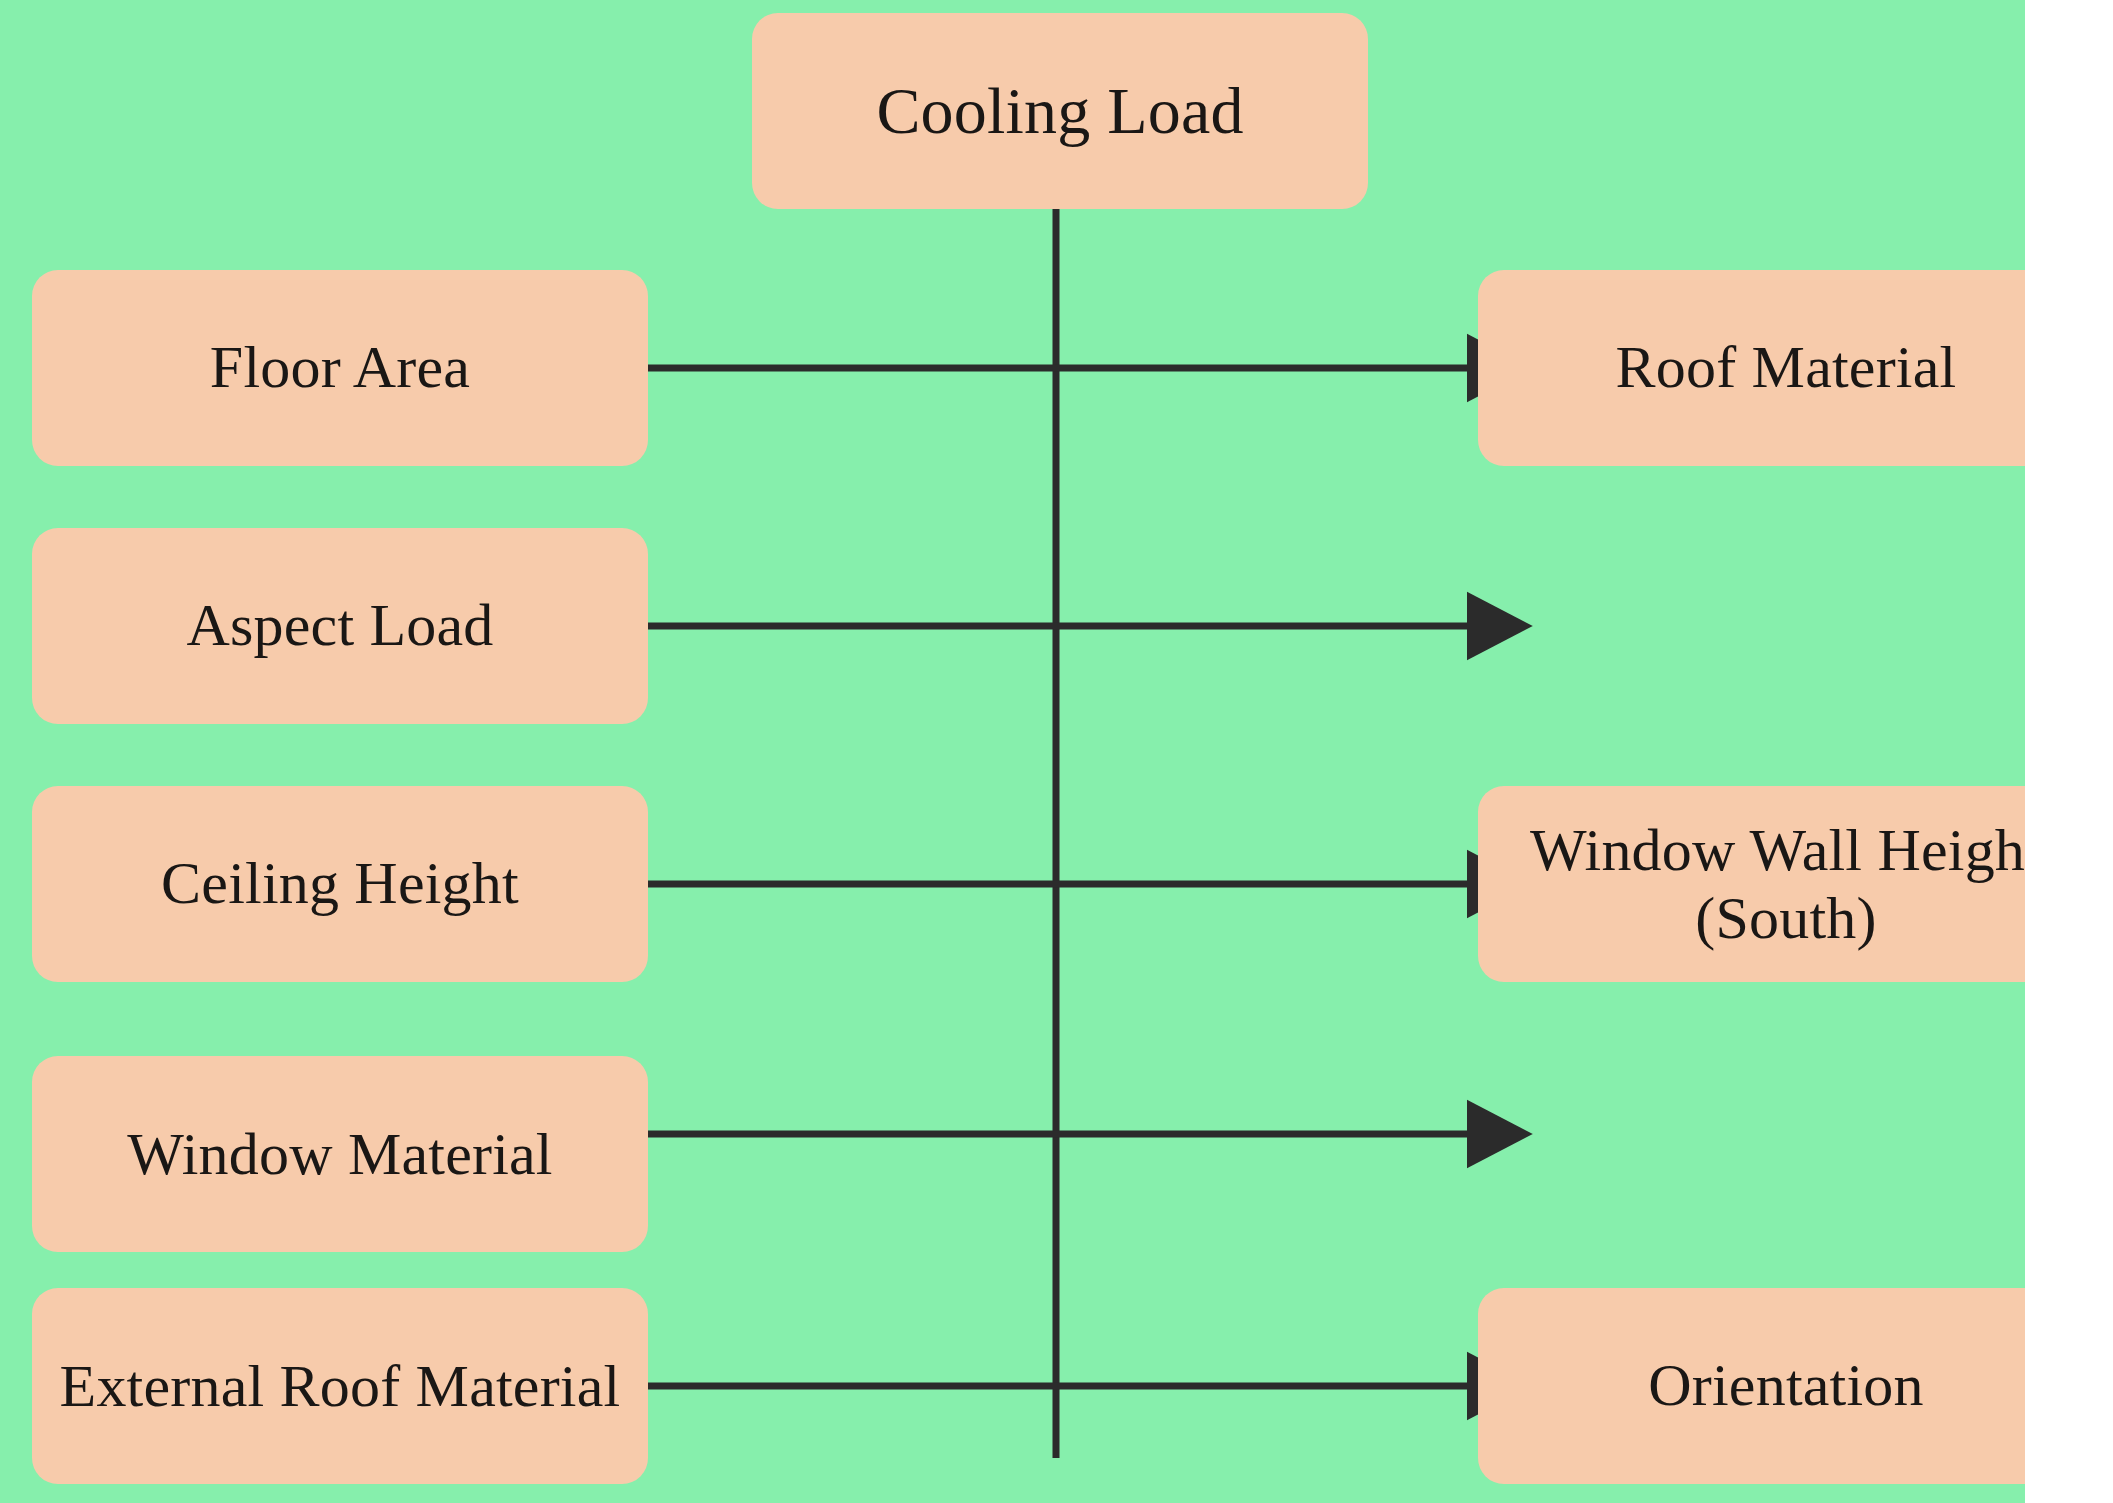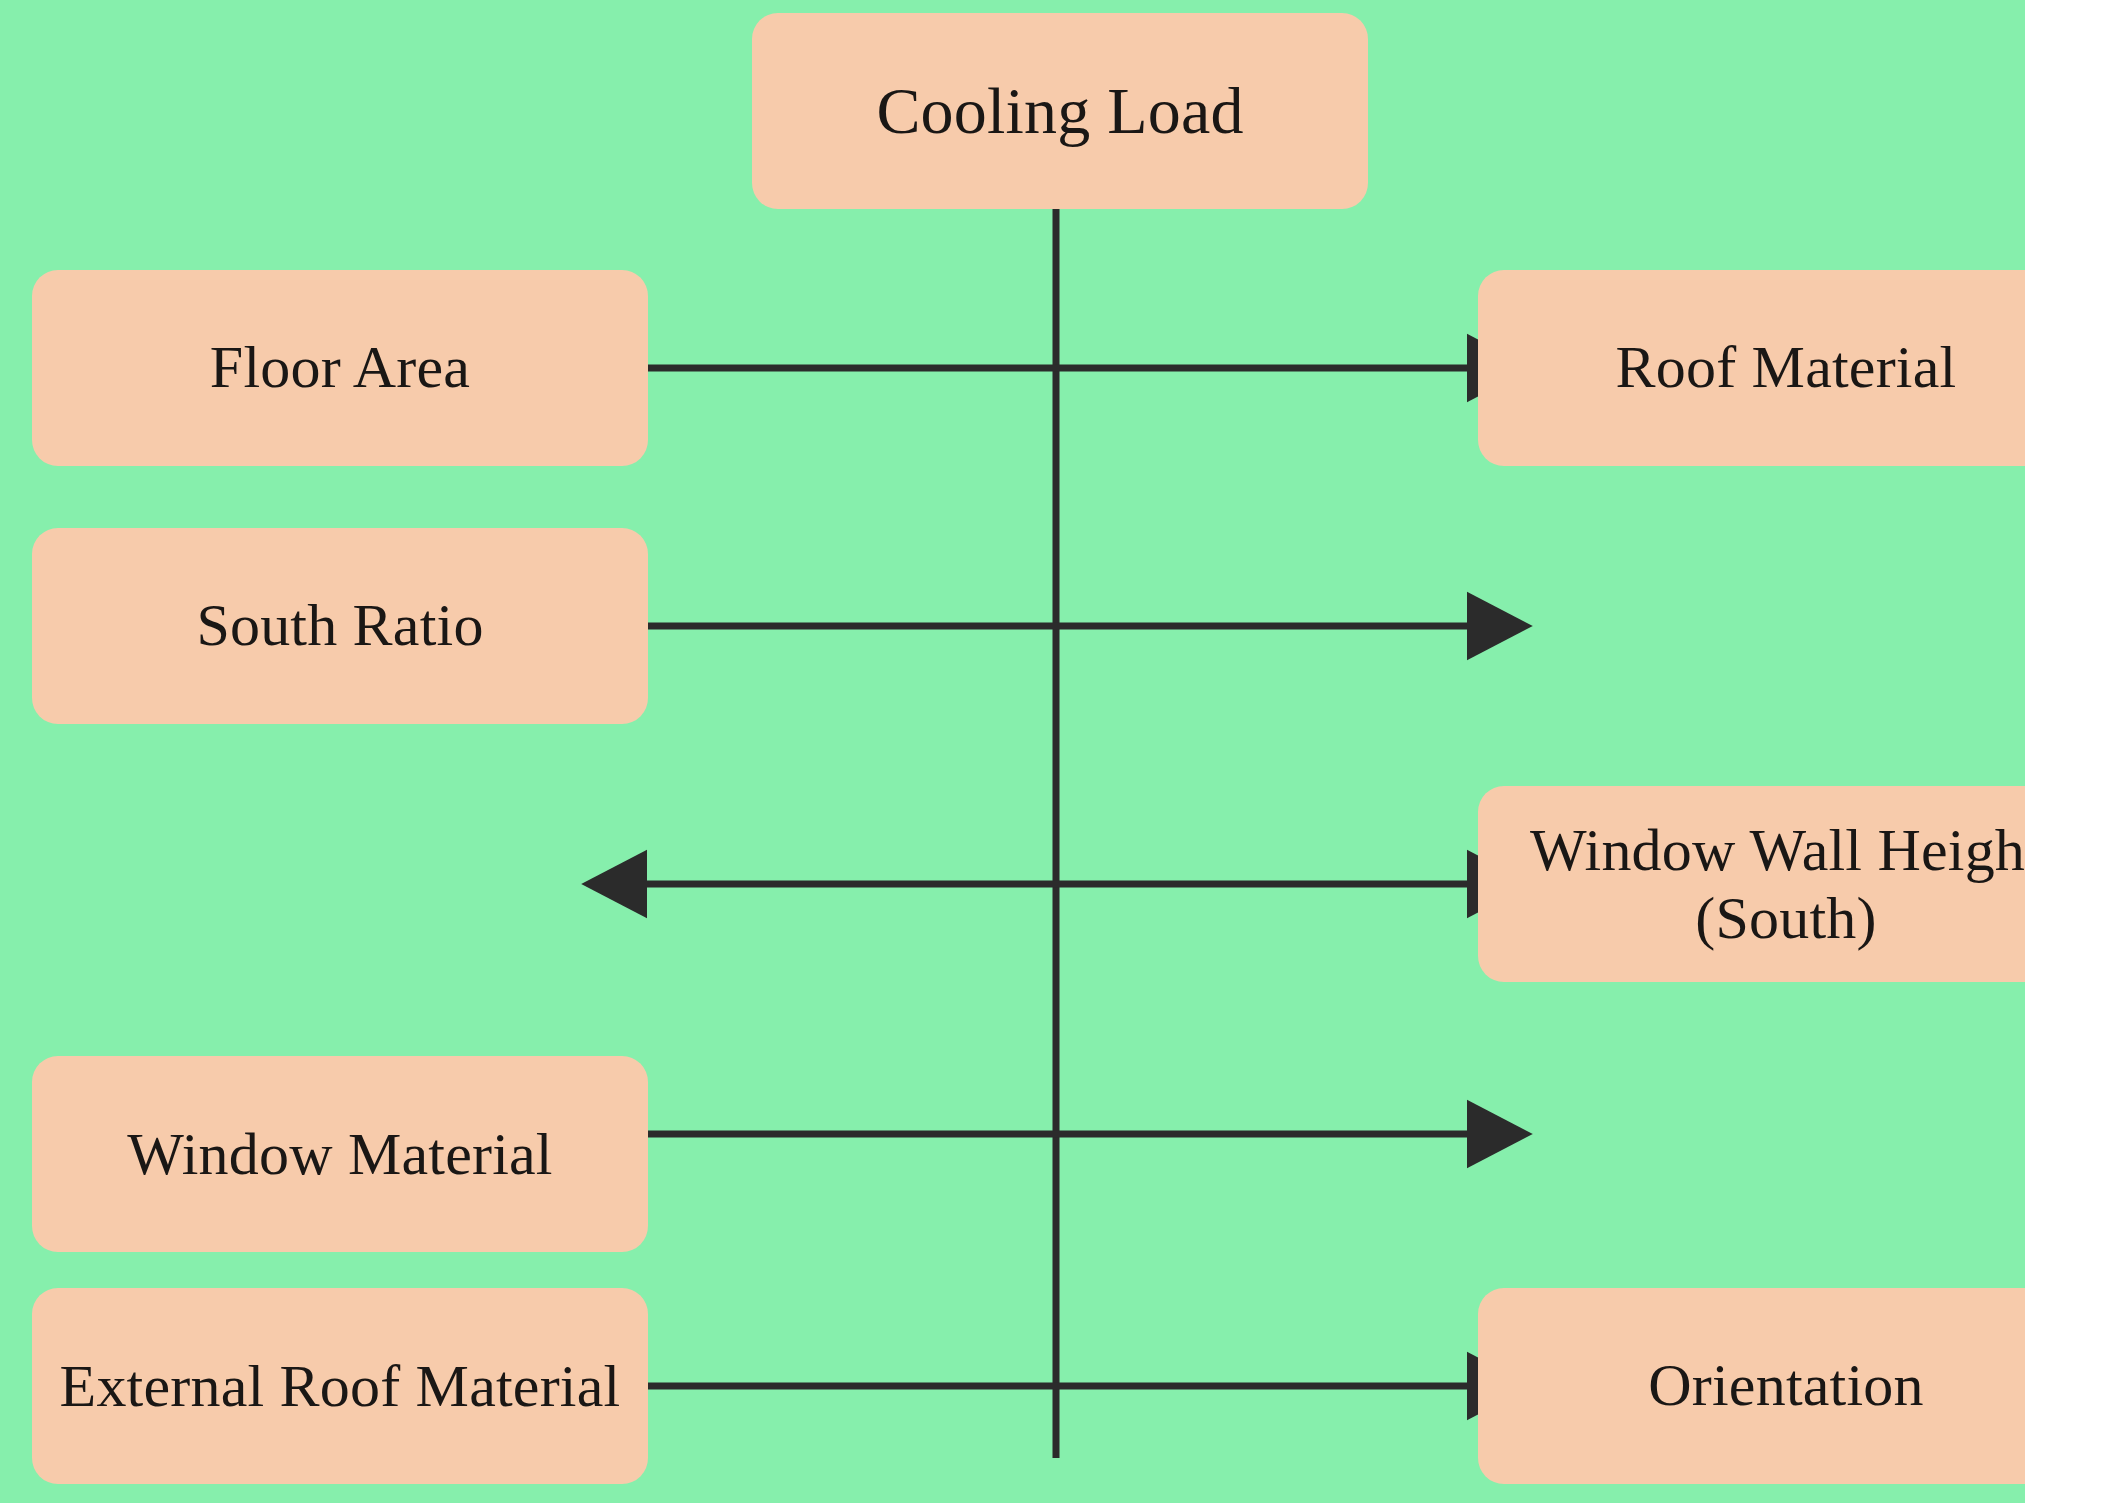--- a/index.html
+++ b/index.html
@@ -109,23 +109,26 @@
 
   <div class="node" id="node-root">
     <span class="label">Cooling Load</span>
   </div>
 
   <div class="node left row-1">
     <span class="label">Floor Area</span>
   </div>
 
   <div class="node left row-2">
-    <span class="label">South Ratio</span>
+    <span class="label">Aspect Load</span>
   </div>
 
+  <div class="node left row-3">
+    <span class="label">Ceiling Height</span>
+  </div>
 
   <div class="node left row-4 two-line">
     <span class="label">Window Material</span>
   </div>
 
   <div class="node left row-5 two-line">
     <span class="label">External Roof Material</span>
   </div>
 
   <div class="node right row-1">

